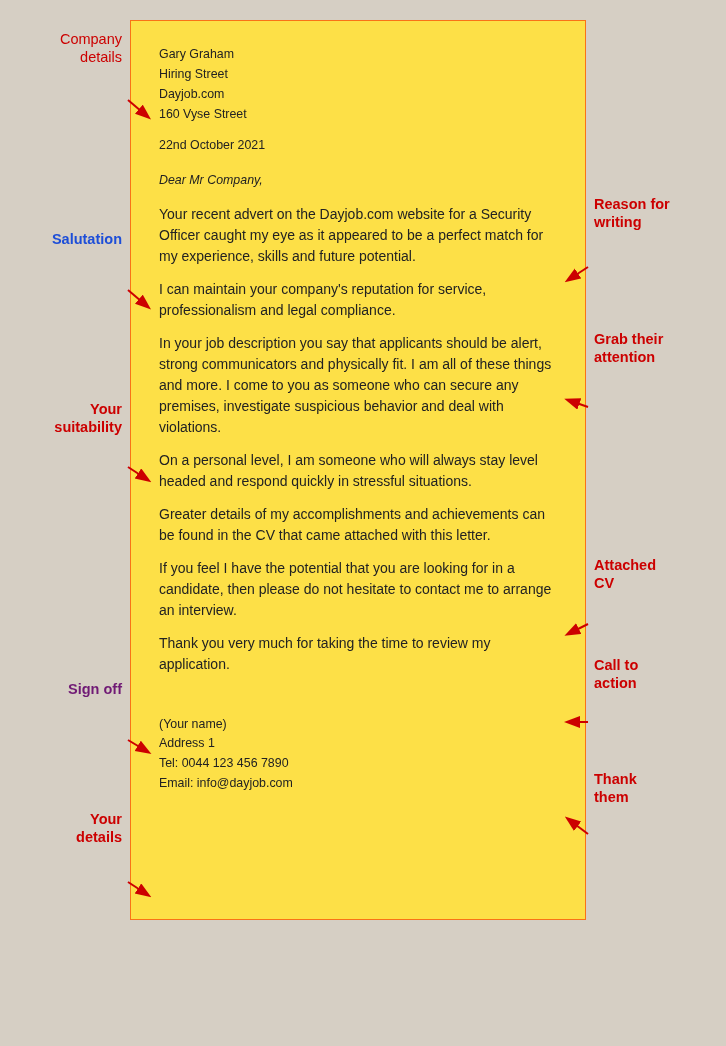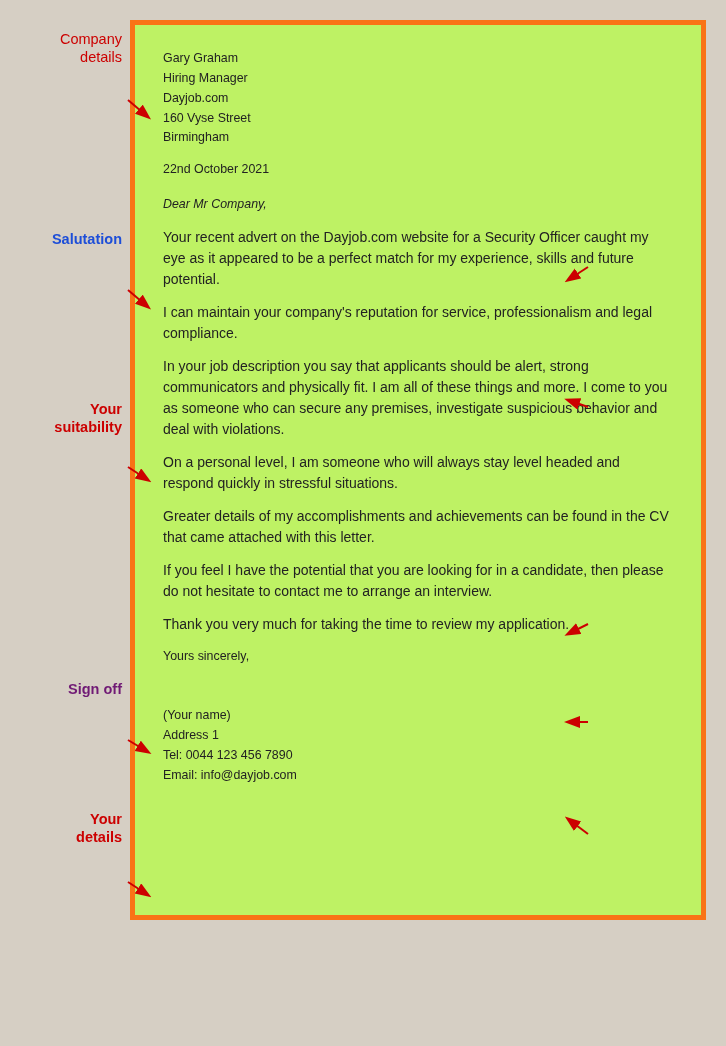--- a/index.html
+++ b/index.html
@@ -16,23 +16,23 @@
       text-align: center;
       color: #cc0000;
       font-size: 26px;
       font-weight: bold;
       margin-bottom: 18px;
       letter-spacing: 0.5px;
     }
 
     .letter-container {
       flex: 1;
-      background: #bef264;
+      background: #fde047;
       padding: 24px 28px;
-      border: 5px solid #f97316;
+      border: 1px solid #f97316;
       font-size: 12.5px;
       line-height: 1.5;
       color: #222;
       position: relative;
     }
 
     .letter-body p {
       margin-bottom: 12px;
       font-size: 14px;
     }
@@ -84,57 +84,80 @@
       <div class="annotation-label left-side" style="position:absolute; top:790px; left:0; right:8px; text-align:right; color:#cc0000; font-size:14.5px; font-weight:bold; line-height:1.25;">
         <span style="white-space:pre;">Your
 details</span>
       </div>
     </div>
 
     <div class="letter-container" style="position:relative; min-height:900px;">
 
       <div style="margin-bottom:12px; font-size:12.4px; line-height:1.6;">
         <div>Gary Graham</div>
-        <div>Hiring Manager</div>
+        <div>Hiring Street</div>
         <div>Dayjob.com</div>
         <div>160  Vyse Street</div>
-        <div>Birmingham</div>
       </div>
 
       <div style="margin-bottom:16px; font-size:12.4px;">
         <span>22nd  October 2021</span>
       </div>
 
       <div style="margin-bottom:14px; font-size:12.4px; font-style:italic;">
         <span>Dear Mr Company,</span>
       </div>
 
       <div class="letter-body">
         <p>Your recent advert on the Dayjob.com  website for a Security Officer caught  my eye as it appeared to be a perfect match for my experience, skills and future potential.</p>
         <p>I can  maintain your company's reputation for service, professionalism and legal compliance.</p>
         <p>In your job description you say that applicants should be alert, strong communicators and physically fit. I am all of these things and more. I come to you as someone who can  secure any premises, investigate suspicious behavior and deal with violations.</p>
         <p>On a personal level, I am someone who will always stay level headed and respond quickly in stressful situations.</p>
         <p>Greater details of my accomplishments and achievements can  be found in the CV that came attached with this letter.</p>
         <p>If you feel I have the potential that you are looking for in a candidate, then please do not hesitate to contact  me to arrange an interview.</p>
         <p>Thank you very much  for taking the time to review my application.</p>
       </div>
 
-      <div style="margin-top:10px; font-size:12.4px;">
-        <span>Yours sincerely,</span>
-      </div>
 
       <div class="contact-details" style="margin-top:40px; font-size:12.4px; line-height:1.6;">
         <div>(Your name)</div>
         <div>Address 1</div>
         <div>Tel: 0044  123  456  7890</div>
         <div>Email: info@dayjob.com</div>
       </div>
 
     </div>
 
+    <div style="width:120px; flex-shrink:0; position:relative; min-height:900px;">
+
+      <div class="annotation-label right-side" style="position:absolute; top:175px; left:8px; color:#cc0000; font-size:14.5px; font-weight:bold; line-height:1.25;">
+        <span style="white-space:pre;">Reason for
+writing</span>
+      </div>
+
+      <div class="annotation-label right-side" style="position:absolute; top:310px; left:8px; color:#cc0000; font-size:14.5px; font-weight:bold; line-height:1.25;">
+        <span style="white-space:pre;">Grab their
+attention</span>
+      </div>
+
+      <div class="annotation-label right-side" style="position:absolute; top:536px; left:8px; color:#cc0000; font-size:14.5px; font-weight:bold; line-height:1.25;">
+        <span style="white-space:pre;">Attached
+CV</span>
+      </div>
+
+      <div class="annotation-label right-side" style="position:absolute; top:636px; left:8px; color:#cc0000; font-size:14.5px; font-weight:bold; line-height:1.25;">
+        <span style="white-space:pre;">Call to
+action</span>
+      </div>
+
+      <div class="annotation-label right-side" style="position:absolute; top:750px; left:8px; color:#cc0000; font-size:14.5px; font-weight:bold; line-height:1.25;">
+        <span style="white-space:pre;">Thank
+them</span>
+      </div>
+    </div>
 
   </div>
 
   <svg style="position:absolute; top:42px; left:0; width:686px; height:940px; pointer-events:none; overflow:visible;" viewBox="0 0 686 940">
     <defs>
       <marker id="arrowhead-red" markerWidth="8" markerHeight="8" refX="6" refY="3" orient="auto">
         <polygon points="0 0, 8 3, 0 6" fill="#cc0000"></polygon>
       </marker>
     </defs>
 

